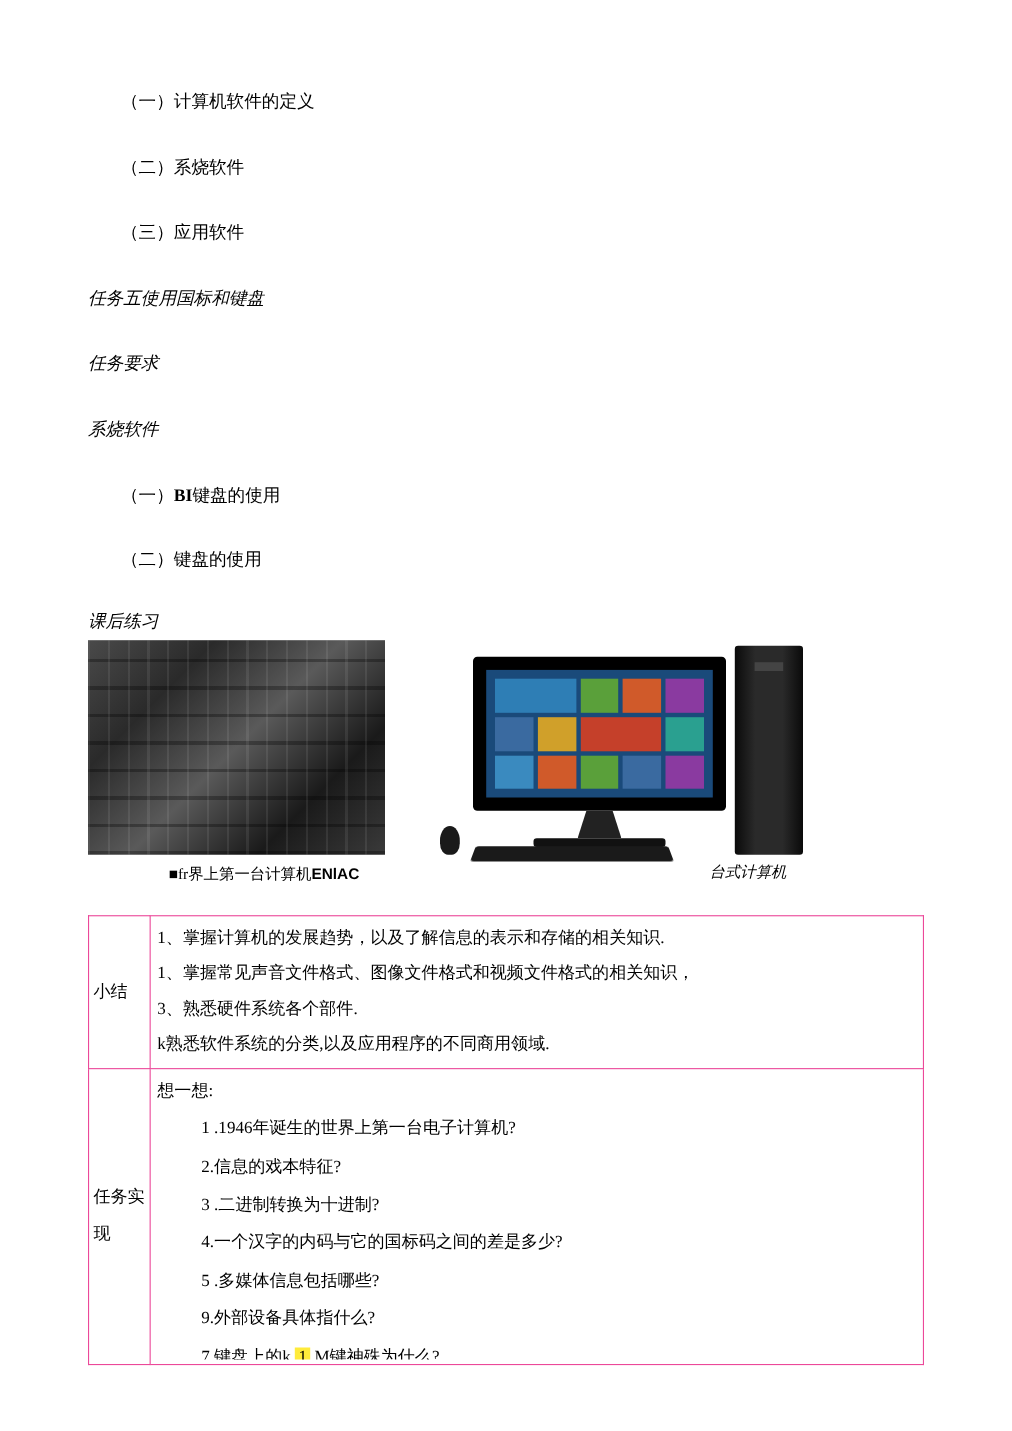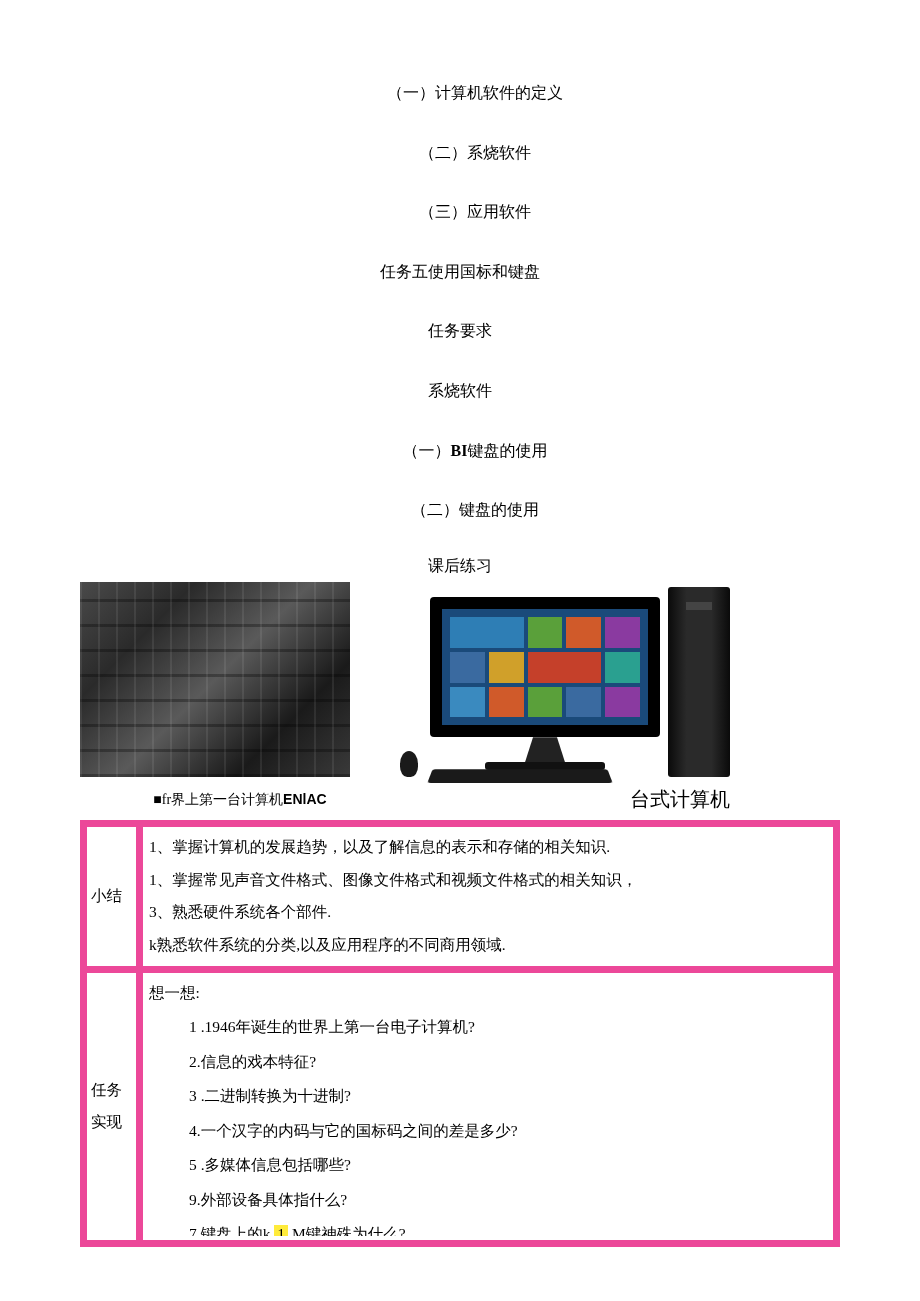--- a/index.html
+++ b/index.html
@@ -9,24 +9,24 @@
       background: #fff;
       font-family: "SimSun", "宋体", serif;
       font-size: 16px;
       color: #000;
       padding: 80px 80px 0 80px;
       line-height: 1.6;
     }
     .section-item {
       margin-bottom: 34px;
       padding-left: 30px;
-      text-align: center;
     }
     .section-item.no-indent {
       padding-left: 0;
+      font-style: italic;
     }
     .bold { font-weight: bold; }
     .after-practice { margin-top: -4px; margin-bottom: 4px; padding-left: 0;}
     .images-row {
       display: flex;
       gap: 40px;
       margin-bottom: 0;
     }
     .img-box {
       display: flex;
@@ -125,42 +125,42 @@
     .tower::before {
       content: "";
       position: absolute;
       top: 15px; left: 18px;
       width: 26px; height: 8px;
       background: #444;
     }
     .captions-row {
       display: flex;
       margin-top: 6px;
-      margin-bottom: 5px;
-      align-items: center;
+      margin-bottom: 24px;
     }
     .caption-left {
       width: 320px;
       font-size: 14px;
       text-align: center;
     }
     .caption-left .strong { font-weight: bold; font-family: Arial, sans-serif;}
     .caption-right {
       flex: 1;
-      font-size: 20px;
+      font-size: 14px;
       text-align: center;
       padding-left: 120px;
+      font-style: italic;
     }
     table {
       border-collapse: collapse;
       width: 100%;
       border: 1px solid #000;
     }
     td {
-      border: 7px solid #ec4899;
+      border: 1px solid #ec4899;
       vertical-align: middle;
       padding: 4px 2px;
       font-size: 15.5px;
       line-height: 2.1;
     }
     td.label-col {
       width: 56px;
       text-align: left;
       padding-left: 4px;
     }

